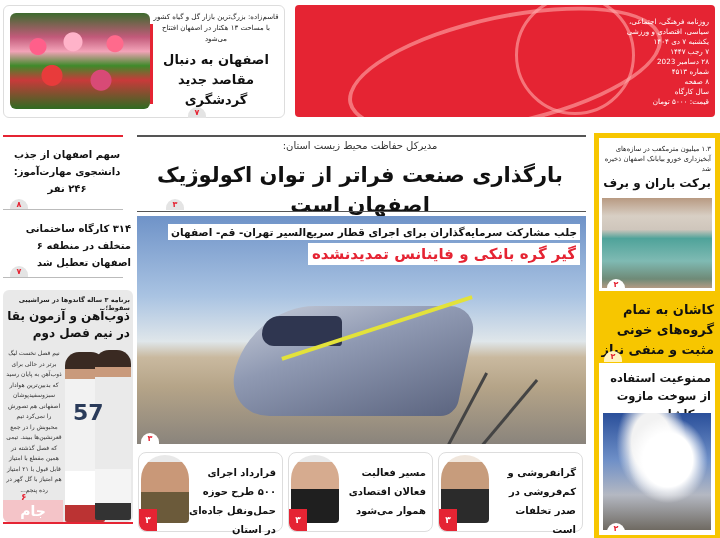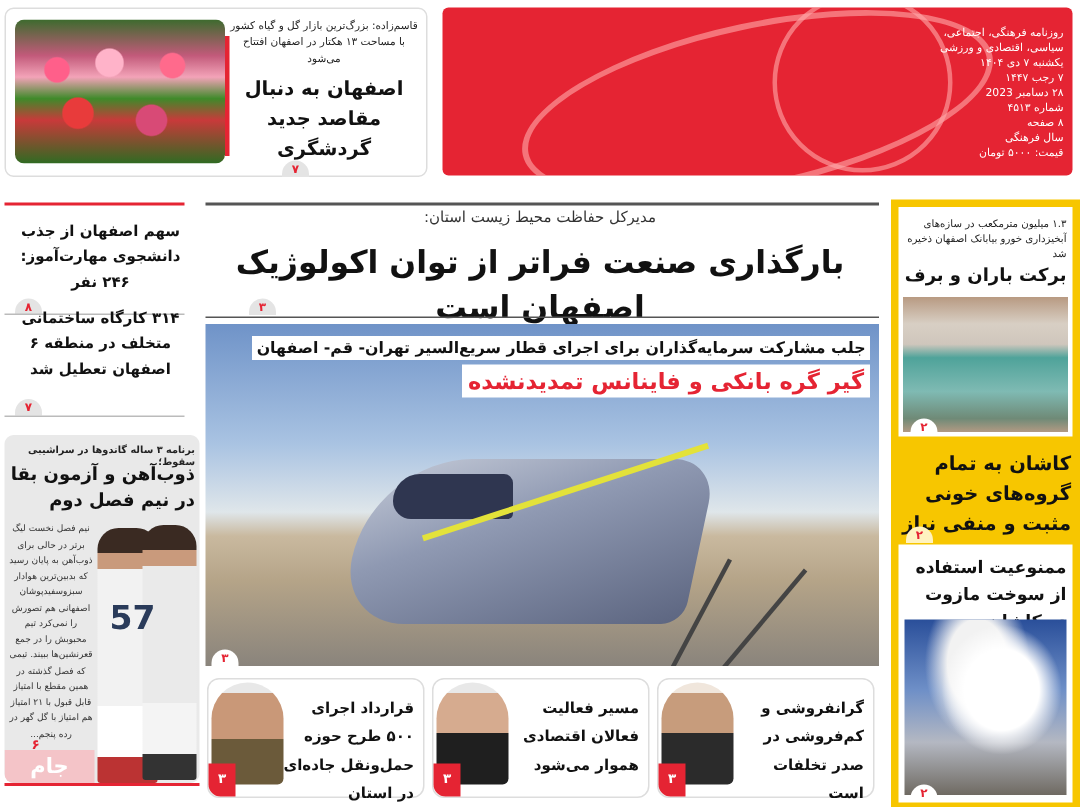--- a/index.html
+++ b/index.html
@@ -173,21 +173,21 @@
   <div class="swirl"></div>
   <div class="swirl2"></div>
   <div id="masthead-info">
     <div>روزنامه فرهنگی، اجتماعی،</div>
     <div>سیاسی، اقتصادی و ورزشی</div>
     <div>یکشنبه ۷ دی ۱۴۰۴</div>
     <div>۷ رجب ۱۴۴۷</div>
     <div>۲۸ دسامبر 2023</div>
     <div>شماره ۴۵۱۳</div>
     <div>۸ صفحه</div>
-    <div>سال فرهنگی</div>
+    <div>سال کارگاه</div>
     <div>قیمت: ۵۰۰۰ تومان</div>
   </div>
 </div>
 
 <div id="feature-flowers" class="abs">
   <div id="flowers-img"></div>
   <div id="flowers-redbar"></div>
   <div id="flowers-kicker">قاسم‌زاده: بزرگ‌ترین بازار گل و گیاه کشور با مساحت ۱۳ هکتار در اصفهان افتتاح می‌شود</div>
   <div id="flowers-title">اصفهان به دنبال مقاصد جدید گردشگری</div>
   <div class="page-badge" style="left:184px; top:101px;">۷</div>
@@ -208,21 +208,21 @@
   <div id="train-window"></div>
   <div id="train-stripe"></div>
   <div id="train-caption-2">گیر گره بانکی و فاینانس تمدیدنشده</div>
   <div id="train-caption-1">جلب مشارکت سرمایه‌گذاران برای اجرای قطار سریع‌السیر تهران- قم- اصفهان</div>
   <div class="page-badge" style="left:4px; top:217px; background:#fff;">۳</div>
 </div>
 
 <div class="abs left-item" style="top:146px;">سهم اصفهان از جذب دانشجوی مهارت‌آموز: ۲۴۶ نفر</div>
 <div class="page-badge" style="left:10px; top:199px;">۸</div>
 <div class="abs rule-gray" style="left:3px; top:209px; width:120px; height:1px; background:#bbb;"></div>
-<div class="abs left-item" style="top:204px;">۳۱۴ کارگاه ساختمانی متخلف در منطقه ۶ اصفهان تعطیل شد</div>
+<div class="abs left-item" style="top:220px;text-align:right;">۳۱۴ کارگاه ساختمانی متخلف در منطقه ۶ اصفهان تعطیل شد</div>
 <div class="page-badge" style="left:10px; top:266px;">۷</div>
 <div class="abs rule-gray" style="left:3px; top:277px; width:120px; height:1px; background:#bbb;"></div>
 
 <div id="sport-box" class="abs">
   <div id="player1"></div>
   <div id="player2"></div>
   <div id="player-number">57</div>
   <div id="sport-kicker">برنامه ۳ ساله گاندوها در سراشیبی سقوط؛</div>
   <div id="sport-title">ذوب‌آهن و آزمون بقا در نیم فصل دوم</div>
   <div id="sport-body">نیم فصل نخست لیگ برتر در حالی برای ذوب‌آهن به پایان رسید که بدبین‌ترین هوادار سبزوسفیدپوشان اصفهانی هم تصورش را نمی‌کرد تیم محبوبش را در جمع قعرنشین‌ها ببیند. تیمی که فصل گذشته در همین مقطع با امتیاز قابل قبول با ۲۱ امتیاز هم امتیاز با گل گهر در رده پنجم...</div>

